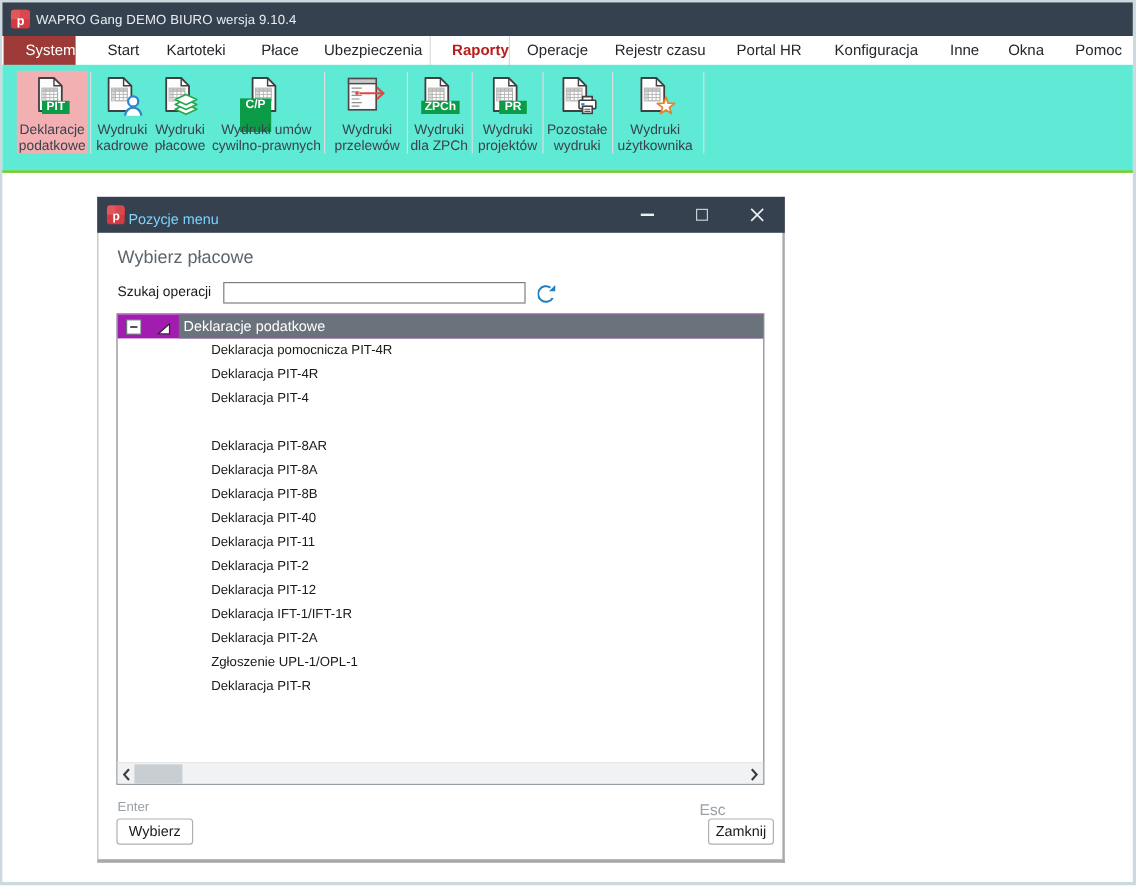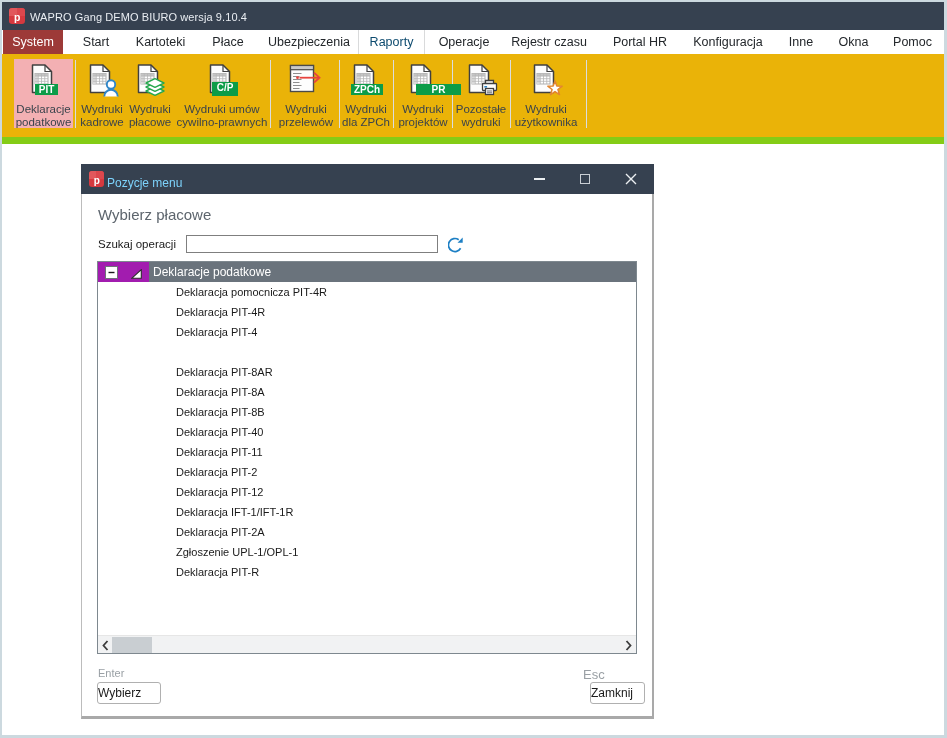--- a/index.html
+++ b/index.html
@@ -8,45 +8,45 @@
   .abs { position:absolute; }
   
   #frame { position:absolute; left:0; top:0; width:947px; height:738px;
            border-left:2px solid #ccd9df; border-top:2px solid #ccd9df;
            border-right:3px solid #ccd9df; border-bottom:3px solid #ccd9df; background:#fff; }
   
   #titlebar { position:absolute; left:0; top:0; width:100%; height:28px; background:#364150; }
   #titlebar .ttxt { position:absolute; left:28px; top:1px; line-height:28px; color:#e9edf2; font-size:11px; letter-spacing:0.1px; }
   
   #menubar { position:absolute; left:0; top:28px; width:100%; height:24px; background:#fff; font-size:12.5px; }
-  .mi { position:absolute; top:0; height:36px; line-height:24px; text-align:center; color:#23272b; white-space:nowrap; }
+  .mi { position:absolute; top:0; height:36px; line-height:24px; text-align:right; color:#23272b; white-space:nowrap; }
   #mi-system { left:1px; width:60px; background:#9d3a38; color:#fff; }
-  #mi-raporty { color:#0c4a6e; border-left:1px solid #d9dadb; border-right:1px solid #d9dadb; }
-  
-  #ribbon { position:absolute; left:0; top:52px; width:100%; height:90px; background:#eab308; border-bottom:7px solid #84cc16; }
+  #mi-raporty { color:#b91c1c; border-left:1px solid #d9dadb; border-right:1px solid #d9dadb;font-weight:bold; }
+  
+  #ribbon { position:absolute; left:0; top:52px; width:100%; height:90px; background:#5eead4; border-bottom:2px solid #84cc16; }
   .sep { position:absolute; top:6px; height:68px; width:1px; background:#dadde0; }
   .ritem { position:absolute; top:5px; height:69px; text-align:center; color:#3a434c; font-size:12px; }
   .ritem .cap { position:absolute; top:44px; left:0; width:100%; line-height:12.5px; font-size:11.5px; }
   .ritem .ic { position:absolute; top:3px; left:50%; transform:translateX(-50%); width:34px; height:40px; }
   #r1 { background:#f3b0b3; }
   .badge { position:absolute; background:#0c9c48; color:#fff; font-weight:bold; font-size:10px; line-height:11.5px; text-align:center; }
   
   #dialog { position:absolute; left:79px; top:162px; width:573px; height:555px; background:#fff;
             border-left:1px solid #bcbcbc; border-right:2px solid #a9a9a9; border-bottom:3px solid #a9a9a9; }
   #dtitle { position:absolute; left:-1px; top:0; width:573px; height:30px; background:#364150; }
   #dtitle .ttxt { position:absolute; left:26px; top:4px; line-height:30px; color:#7dd3fc; font-size:12px; }
   .dbody { position:absolute; font-size:12px; color:#1a1a1a; }
   #list { position:absolute; left:15px; top:97px; width:540px; height:393px; border:1px solid #7e888f; background:#fff; }
   #lhead { position:absolute; left:0; top:0; width:100%; height:20px; background:#a21caf; }
   #lheadbar { position:absolute; left:51px; top:0; right:0; height:20px; background:#6a737c; color:#fff; font-size:12px; line-height:20px; padding-left:4px; }
   .trow { position:absolute; left:78px; height:20px; line-height:20px; font-size:11px; color:#1a1a1a; }
   #hscroll { position:absolute; left:0; bottom:0; width:100%; height:18px; background:#f1f2f3; border-top:1px solid #e6e6e6; }
   #sthumb { position:absolute; left:14px; top:1px; width:40px; height:16px; background:#c9ced2; }
   .btn { position:absolute; top:518px; height:22px; border:1px solid #b0b0b0; border-radius:3px; background:#fff;
-         font-size:12px; line-height:20px; text-align:left; color:#1a1a1a; }
+         font-size:12px; line-height:20px; text-align:center; color:#1a1a1a; }
 </style>
 </head>
 <body>
 <div id="frame">
   <div id="titlebar">
     <svg class="abs" style="left:7px;top:6px" width="16" height="16" viewBox="0 0 16 16">
       <rect x="0" y="0" width="16" height="16" rx="3.2" fill="#d6393f"></rect>
       <path d="M0 8 h8 V0 H3.2 A3.2 3.2 0 0 0 0 3.2 Z" fill="#e1575c"></path>
       <path d="M8 8 h8 V3.2 A3.2 3.2 0 0 0 12.8 0 H8 Z" fill="#db474d"></path>
       <text x="8.2" y="12.6" font-size="10.5" font-weight="bold" fill="#fff" text-anchor="middle" font-family="Liberation Sans, sans-serif">p</text>
@@ -109,21 +109,21 @@
         <path d="M13 29 L22 24.7 L31 29 L22 33.3 Z" fill="#fff" stroke="#27a84f" stroke-width="1.4" stroke-linejoin="round"></path>
         <path d="M13 25 L22 20.7 L31 25 L22 29.3 Z" fill="#fff" stroke="#27a84f" stroke-width="1.4" stroke-linejoin="round"></path>
         <path d="M13 21 L22 16.7 L31 21 L22 25.3 Z" fill="#fff" stroke="#27a84f" stroke-width="1.4" stroke-linejoin="round"></path>
       </svg>
       <div class="cap">Wydruki<br>płacowe</div>
     </div>
     <div class="ritem" style="left:172px;width:96px">
       <svg class="ic" viewBox="0 0 34 40">
           <use href="#gdoc" x="4.5" y="2"></use>
         </svg>
-      <div class="badge" style="left:38px;top:23px;width:26px;height:14px;line-height:12px;font-size:10px">C/P</div>
+      <div class="badge" style="left:26px;top:23px;width:26px;height:28px;line-height:12px;font-size:10px">C/P</div>
       <div class="cap">Wydruki umów<br>cywilno-prawnych</div>
     </div>
     <div class="ritem" style="left:264px;width:80px">
       <svg class="ic" viewBox="0 0 34 40">
         <rect x="1.5" y="3.5" width="23" height="26" fill="#fdfdfd" stroke="#4a4a4a" stroke-width="1.4"></rect>
         <rect x="1.5" y="3.5" width="23" height="4.2" fill="#c9c9c9" stroke="#4a4a4a" stroke-width="1.2"></rect>
         <path d="M4 11.5 H12.5 M4 14.5 H10.5 M4 17.5 H12.5 M4 20.5 H10.5 M4 23.5 H12.5 M4 26.5 H10.5" stroke="#8f8f8f" stroke-width="1" fill="none"></path>
         <circle cx="8.5" cy="15.7" r="1.4" fill="#e8433e"></circle>
         <path d="M10.5 15.7 H29.5" stroke="#e8433e" stroke-width="1.8" fill="none"></path>
         <path d="M25 10.7 L30.5 15.7 L25 20.7" stroke="#e8433e" stroke-width="1.8" fill="none" stroke-linejoin="miter"></path>
@@ -134,21 +134,21 @@
       <svg class="ic" viewBox="0 0 34 40">
           <use href="#gdoc" x="4.5" y="2"></use>
         </svg>
       <div class="badge" style="left:13px;top:25px;width:32px;height:11px">ZPCh</div>
       <div class="cap">Wydruki<br>dla ZPCh</div>
     </div>
     <div class="ritem" style="left:393px;width:56px">
       <svg class="ic" viewBox="0 0 34 40">
           <use href="#gdoc" x="4.5" y="2"></use>
         </svg>
-      <div class="badge" style="left:21px;top:25px;width:45px;height:11px">PR</div>
+      <div class="badge" style="left:21px;top:25px;width:23px;height:11px">PR</div>
       <div class="cap">Wydruki<br>projektów</div>
     </div>
     <div class="ritem" style="left:449px;width:60px">
       <svg class="ic" viewBox="0 0 34 40">
           <use href="#gdoc" x="4.5" y="2"></use>
         <path d="M21.5 21.5 V18.5 H29.5 V21.5" fill="#fff" stroke="#3f3f3f" stroke-width="1.3"></path>
         <rect x="18.5" y="21.5" width="14" height="7" rx="0.8" fill="#fff" stroke="#3f3f3f" stroke-width="1.3"></rect>
         <rect x="20.3" y="24" width="2.8" height="1.6" fill="#2f86c8"></rect>
         <rect x="21.5" y="26.5" width="8" height="6" fill="#fff" stroke="#3f3f3f" stroke-width="1.3"></rect>
         <path d="M23 29 H28 M23 30.8 H28" stroke="#555" stroke-width="0.9" fill="none"></path>

